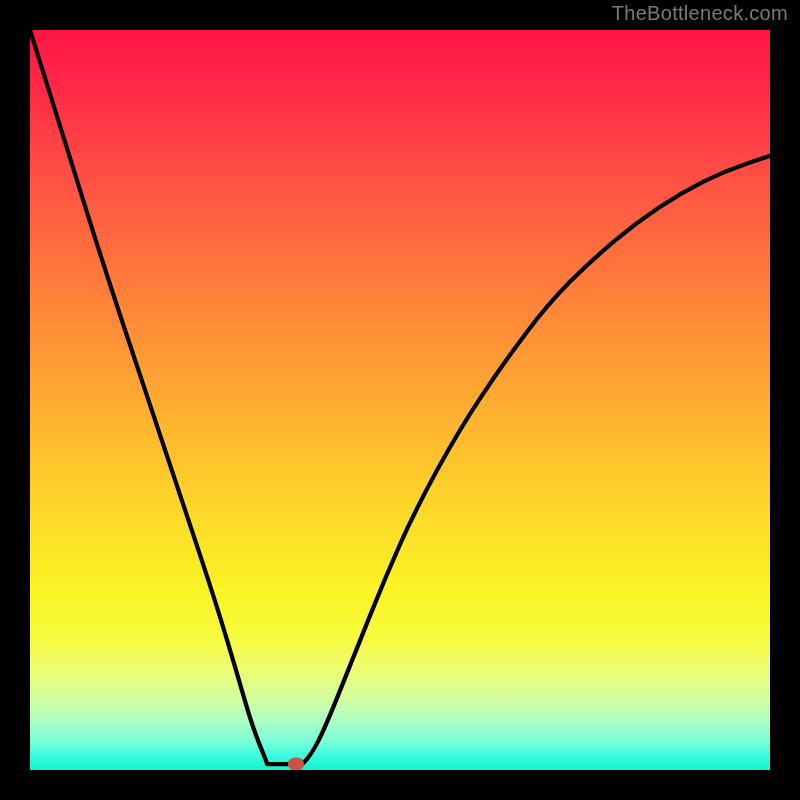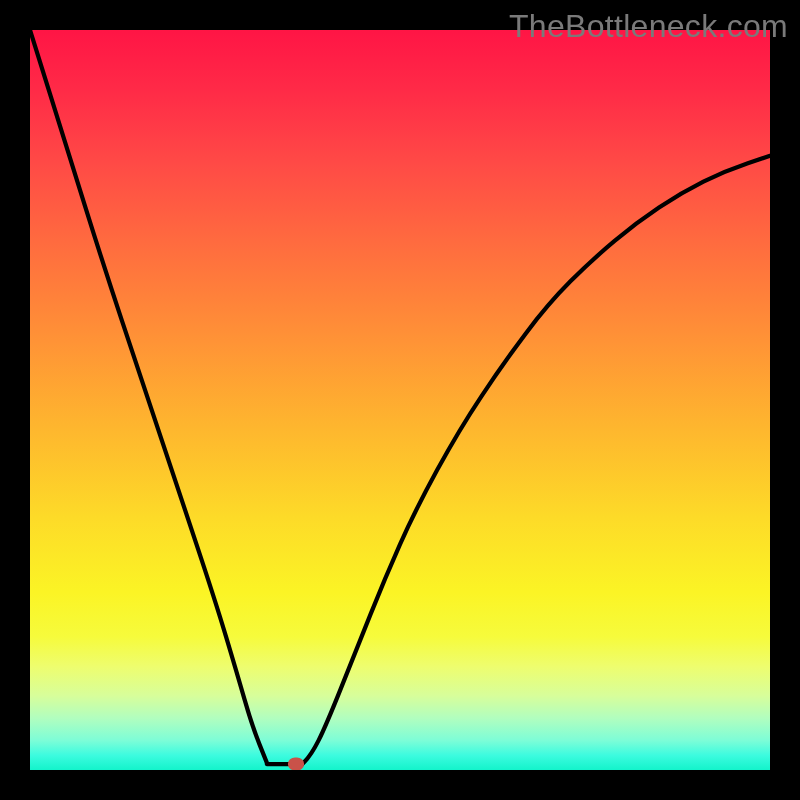--- a/index.html
+++ b/index.html
@@ -13,23 +13,23 @@
   }
   .frame {
     position: absolute;
     left: 0; top: 0;
     width: 800px; height: 800px;
     background: #000;
   }
   .watermark {
     position: absolute;
     right: 12px;
-    top: 8px;
+    top: 2px;
     color: #7a7a7a;
-    font-size: 32px;
+    font-size: 20px;
     font-weight: 500;
     letter-spacing: 0.3px;
     z-index: 10;
   }
   .plot {
     position: absolute;
     left: 30px;
     top: 30px;
     width: 740px;
     height: 740px;

